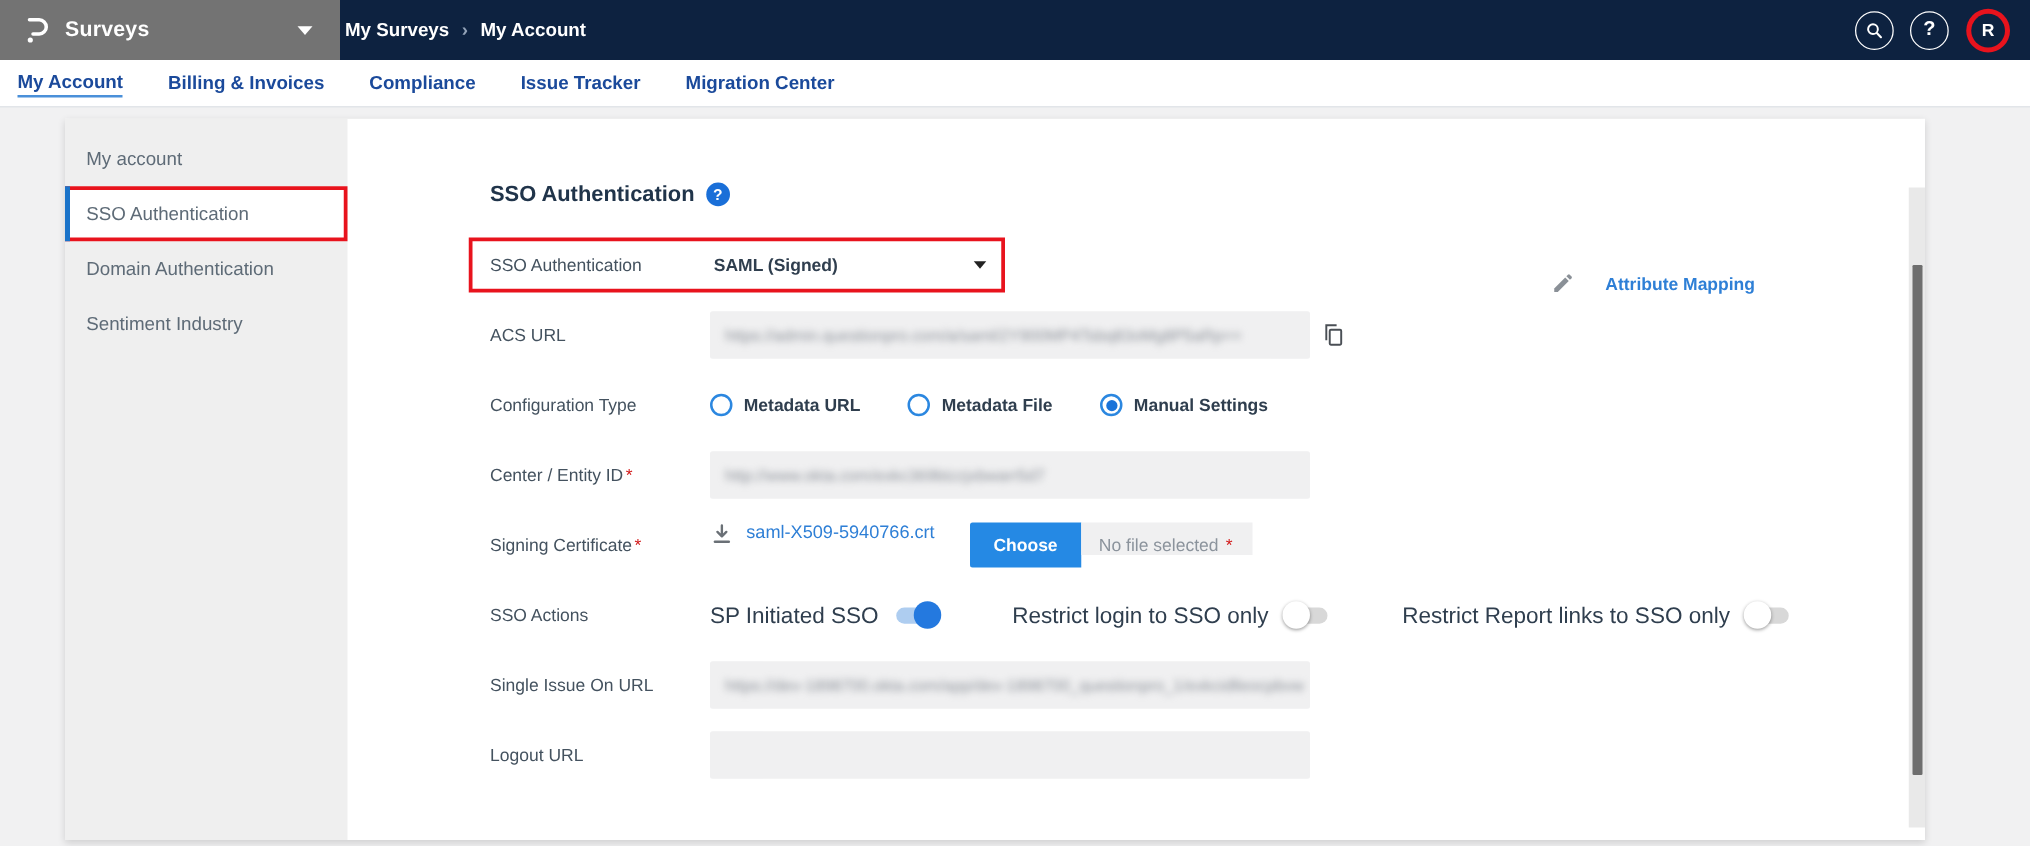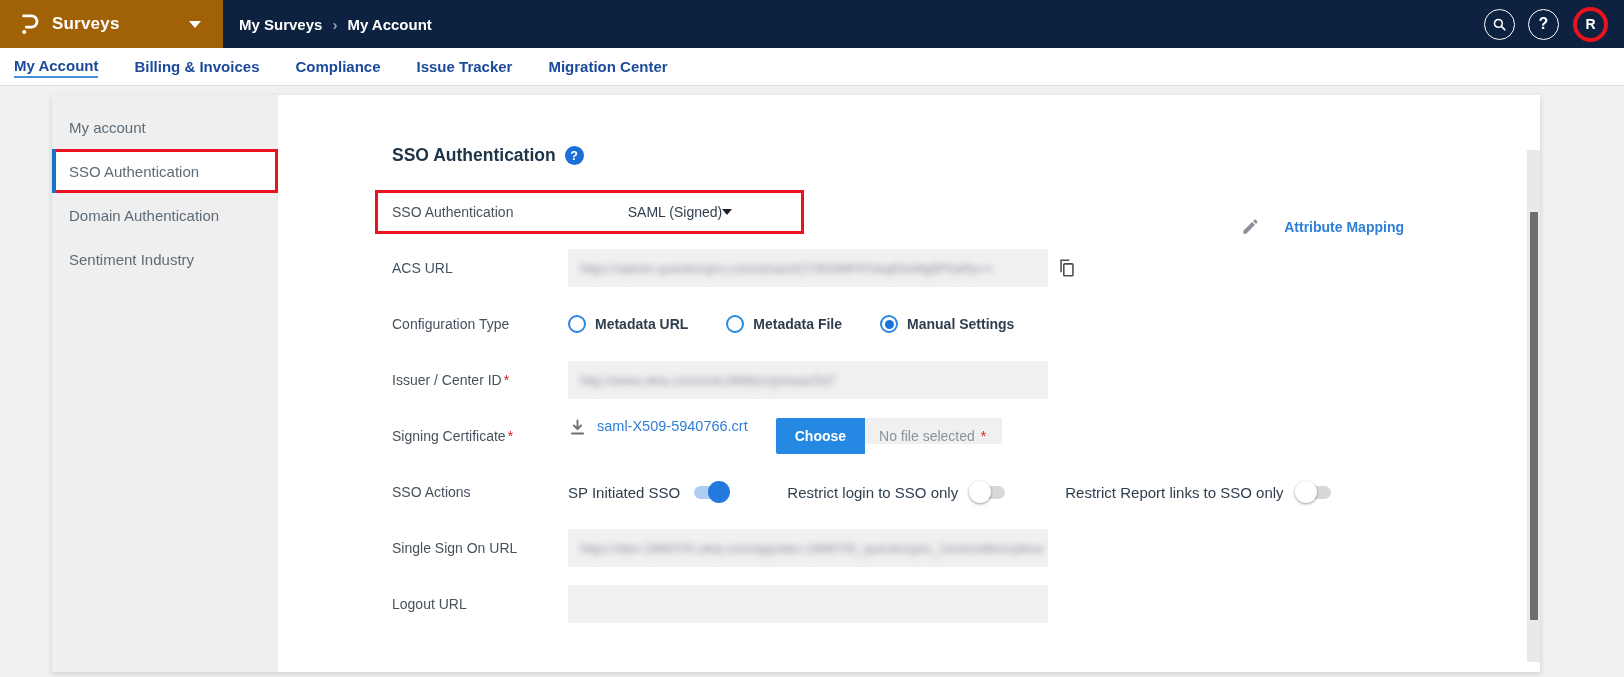--- a/index.html
+++ b/index.html
@@ -1,25 +1,25 @@
 <!DOCTYPE html>
 <html><head>
 <meta charset="utf-8">
 <style>
   * { margin:0; padding:0; box-sizing:border-box; }
   html,body { width:1624px; height:677px; overflow:hidden; }
   body { font-family:"Liberation Sans", sans-serif; background:#f1f1f2; position:relative; }
 
   
   .header { height:48px; background:#0d2240; display:flex; align-items:center; }
-  .logo-block { width:223px; height:48px; background:#a16207; display:flex; align-items:center; padding:0 22px 0 16px; flex:0 0 auto; cursor:pointer; }
+  .logo-block { width:272px; height:48px; background:#737373; display:flex; align-items:center; padding:0 22px 0 16px; flex:0 0 auto; cursor:pointer; }
   .logo-glyph { width:26px; height:26px; margin-right:10px; }
   .app-name { color:#fff; font-size:17px; font-weight:700; letter-spacing:.2px; }
   .logo-caret { margin-left:auto; width:0; height:0; border-left:6px solid transparent; border-right:6px solid transparent; border-top:7px solid #fff; }
-  .breadcrumb { display:flex; align-items:center; margin-left:16px; gap:10px; }
+  .breadcrumb { display:flex; align-items:center; margin-left:4px; gap:10px; }
   .crumb { color:#fff; font-size:15px; font-weight:700; }
   .crumb-sep { color:#93a3b8; font-size:15px; font-weight:700; }
   .header-icons { margin-left:auto; display:flex; align-items:center; gap:13px; padding-right:16px; }
   .hicon { width:31px; height:31px; border-radius:50%; border:1.6px solid #fff; display:flex; align-items:center; justify-content:center; color:#fff; cursor:pointer; }
   .hicon.avatar { border:none; box-shadow:0 0 0 4px #e8131d; background:#0d2240; font-size:14px; font-weight:700; width:27px; height:27px; margin-left:5px; margin-right:4px; }
   .hicon svg { display:block; }
   .hicon.help { font-size:16px; font-weight:700; }
 
   
   .subnav { height:38px; background:#fff; border-bottom:1px solid #d9dde2; display:flex; align-items:center; padding-left:14px; gap:36px; }
@@ -37,21 +37,21 @@
   .page-title-row { display:flex; align-items:center; gap:9px; margin-bottom:24px; }
   .page-title { font-size:17.5px; font-weight:700; color:#20344a; }
   .title-help { width:19px; height:19px; border-radius:50%; background:#1a6fd8; color:#fff; font-size:12.5px; font-weight:700; display:flex; align-items:center; justify-content:center; cursor:pointer; }
 
   .row { display:flex; align-items:center; min-height:38px; margin-bottom:18px; }
   .row-label { width:176px; flex:0 0 auto; font-size:14px; color:#44525f; }
   .req { color:#d21c1c; margin-left:2px; }
 
   .annotated-row { display:inline-flex; align-items:center; border:3px solid #e8131d; height:44px; padding:0 12px 0 14px; margin-left:-17px; margin-bottom:15px; }
   .annotated-row .row-label { width:179px; }
-  .select { width:218px; display:flex; align-items:center; justify-content:center; cursor:pointer; }
+  .select { width:218px; display:flex; align-items:center; justify-content:space-between; cursor:pointer;font-weight:bold; }
   .select-value { font-size:14px; color:#2f3e4e; }
   .select-caret { width:0; height:0; border-left:5.5px solid transparent; border-right:5.5px solid transparent; border-top:6.5px solid #222; }
 
   .attr-map { position:absolute; right:136px; top:122px; display:flex; align-items:center; gap:24px; }
   .attr-map a { color:#2e7fd6; font-size:14px; font-weight:600; text-decoration:none; cursor:pointer; }
 
   .field { width:480px; height:38px; background:#f0f0f1; border-radius:2px; display:flex; align-items:center; padding:0 12px; font-size:13px; color:#8e939b; overflow:hidden; white-space:nowrap; }
   .blurred { filter:blur(3px); }
   .copy-btn { margin-left:8px; cursor:pointer; display:flex; }
 
@@ -61,21 +61,21 @@
   .radio.checked::after { content:""; position:absolute; inset:2.5px; border-radius:50%; background:#1a73d9; }
   .opt-label { font-size:14px; color:#2f3e4e; font-weight:600; }
 
   .cert-wrap { display:flex; align-items:flex-start; }
   .cert-link { color:#2e7fd6; font-size:14.5px; text-decoration:none; margin-left:10px; cursor:pointer; }
   .choose-btn { margin-left:28px; background:#2589e4; color:#fff; font-size:14px; font-weight:700; border:none; padding:10px 19px; border-radius:2px 0 0 2px; cursor:pointer; font-family:"Liberation Sans",sans-serif; }
   .nofile { background:#f0f0f1; color:#8b939c; font-size:14px; padding:10px 16px 0 14px; }
 
   .toggles { display:flex; align-items:center; }
   .toggle-group { display:flex; align-items:center; }
-  .tg-label { font-size:15px; color:#2f3e4e; margin-right:14px; }
+  .tg-label { font-size:18px; color:#2f3e4e; margin-right:14px; }
   .toggle { position:relative; width:33px; height:13px; border-radius:7px; cursor:pointer; flex:0 0 auto; }
   .toggle.on { background:#aecdf0; }
   .toggle.off { background:#d8d8d8; }
   .knob { position:absolute; top:-4.5px; width:22px; height:22px; border-radius:50%; }
   .toggle.on .knob { right:-3px; background:#2479df; }
   .toggle.off .knob { left:-3px; background:#fff; box-shadow:0 1px 3px rgba(0,0,0,.4); }
   .gap1 { width:60px; } .gap2 { width:60px; }
 
   
   .sb-track { position:absolute; right:0; top:55px; bottom:10px; width:13px; background:#e9e9e9; }
@@ -179,21 +179,21 @@
         </span>
         <span class="radio-opt">
           <span class="radio checked"></span>
           <span class="opt-label">Manual Settings</span>
         </span>
       </div>
     </div>
 
     
     <div class="row">
-      <span class="row-label"><span>Issuer / Center ID</span><span class="req">*</span></span>
+      <span class="row-label"><span>Center / Entity ID</span><span class="req">*</span></span>
       <div class="field">
         <span class="blurred">http://www.okta.com/exkc369btzzjxbwarr5d7</span>
       </div>
     </div>
 
     
     <div class="row">
       <span class="row-label"><span>Signing Certificate</span><span class="req">*</span></span>
       <div class="cert-wrap">
         <svg width="19" height="19" viewBox="0 0 24 24">
@@ -228,21 +228,21 @@
           <span class="tg-label">Restrict Report links to SSO only</span>
           <span class="toggle off">
               <span class="knob"></span>
             </span>
         </div>
       </div>
     </div>
 
     
     <div class="row">
-      <span class="row-label">Single Sign On URL</span>
+      <span class="row-label">Single Issue On URL</span>
       <div class="field">
         <span class="blurred">https://dev-1898700.okta.com/app/dev-1898700_questionpro_1/exkcidlleocpbvw</span>
       </div>
     </div>
 
     
     <div class="row">
       <span class="row-label">Logout URL</span>
       <div class="field">
         <span></span>

